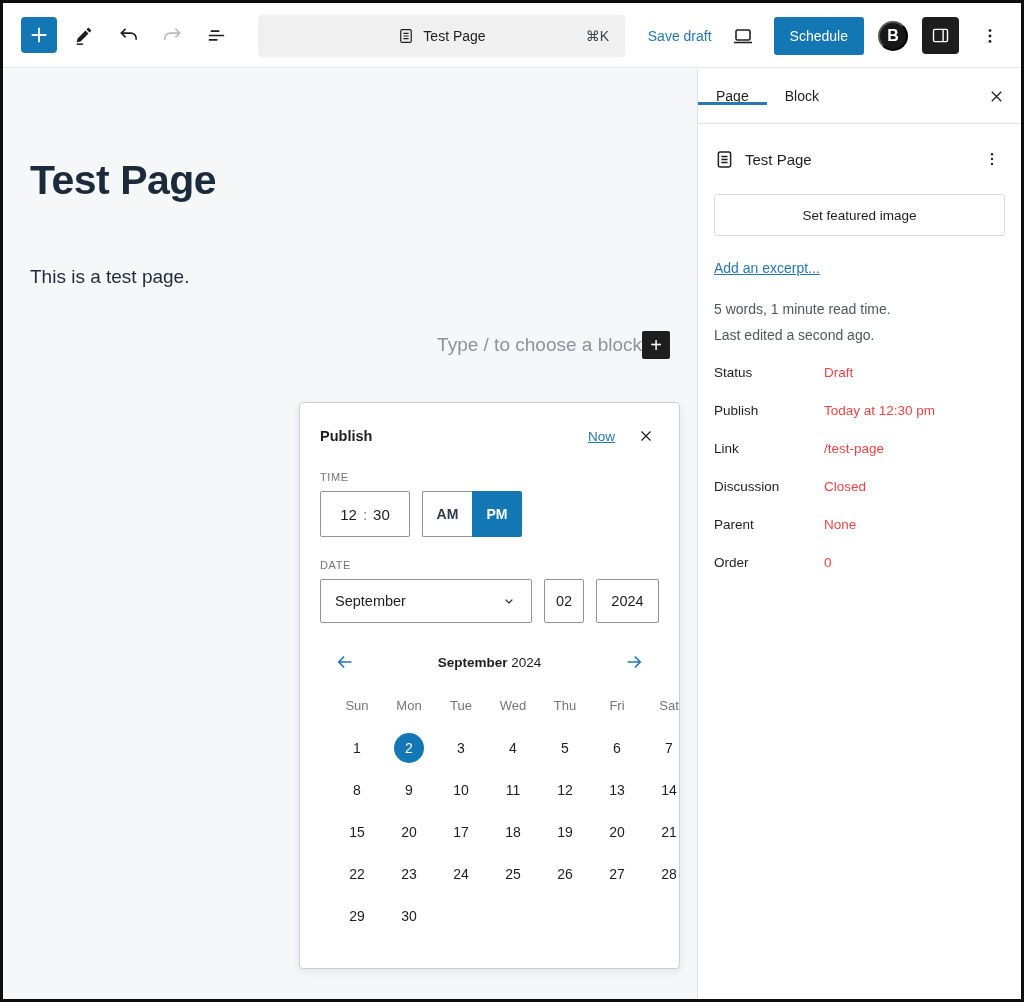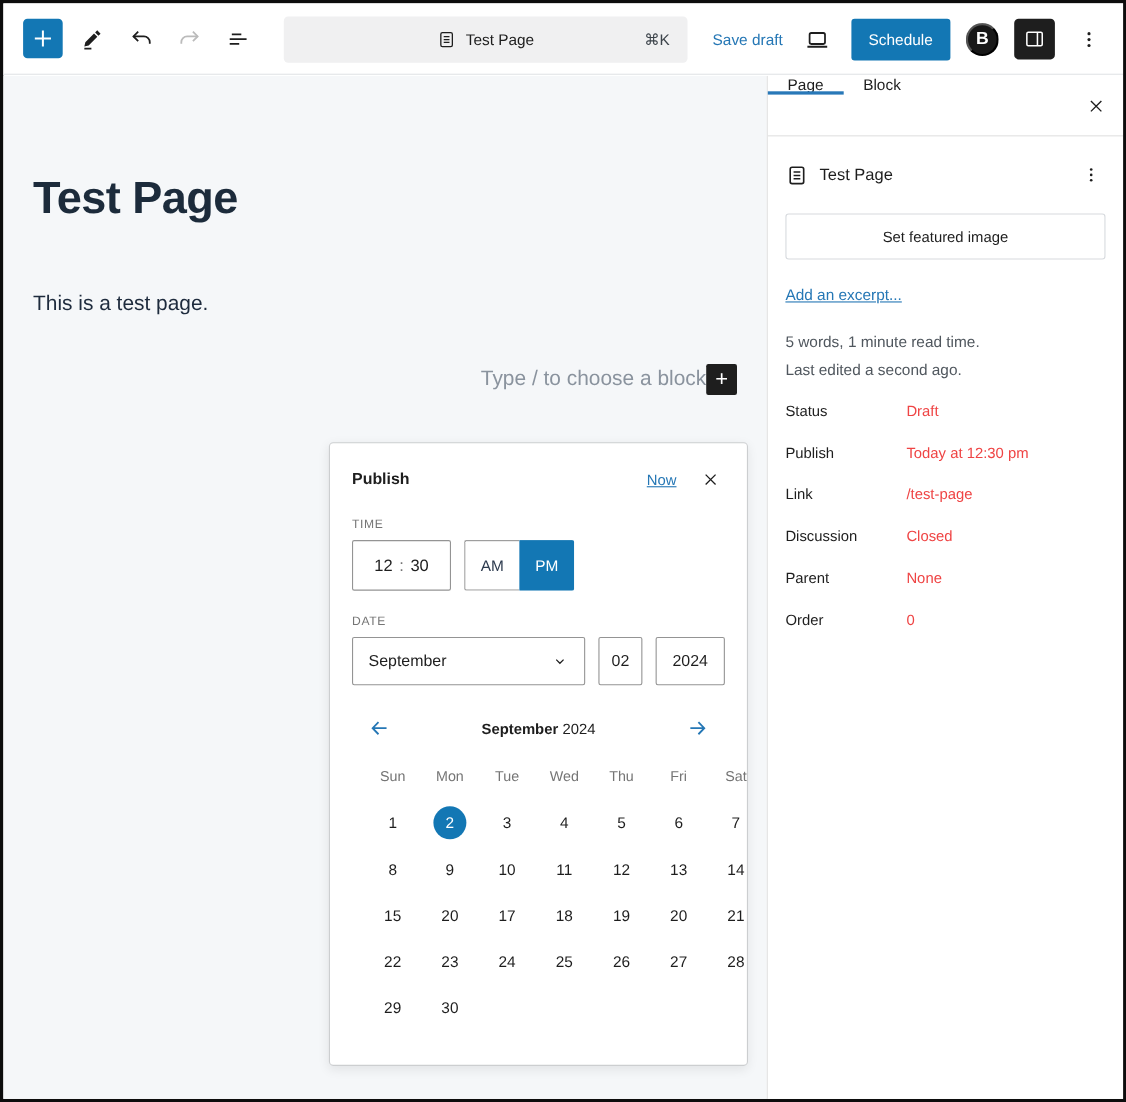--- a/index.html
+++ b/index.html
@@ -38,21 +38,21 @@
   .post-paragraph { margin-top:62px; font-size:19px; color:#1e2b3d; }
   .block-appender { margin-top:43px; display:flex; align-items:center; justify-content:flex-end; }
   .block-placeholder { font-size:19px; color:#8a939e; }
   .appender-plus { width:28px; height:28px; background:#1e1e1e; color:#fff; border:none;
                    border-radius:2px; font-size:20px; line-height:1; cursor:pointer;
                    display:flex; align-items:center; justify-content:center; }
 
   
   .sidebar { position:absolute; top:66px; right:0; width:324px; bottom:0; background:#fff;
              border-left:1px solid #e0e0e0; }
-  .sb-tabs { height:55px; border-bottom:1px solid #e0e0e0; display:flex; align-items:flex-start;
+  .sb-tabs { height:55px; border-bottom:1px solid #e0e0e0; display:flex; align-items:center;
              position:relative; }
   .sb-tab { background:none; border:none; font-size:14px; color:#1e1e1e; padding:0 18px;
             cursor:pointer; position:relative; }
   .sb-tab.active { font-weight:500; }
   .sb-tab.active::after { content:""; position:absolute; left:0; right:0; bottom:-1px;
             height:3px; background:#2878b8; }
   .sb-close { position:absolute; right:8px; top:10px; }
   .sb-body { padding:16px; }
   .sb-docrow { display:flex; align-items:center; gap:10px; padding:6px 0 4px 0; }
   .sb-docrow .sb-doc-title { font-size:15px; color:#1e1e1e; flex:1; }
@@ -76,21 +76,21 @@
   .now-link { background:none; border:none; font-size:13.5px; color:#2577b5;
               text-decoration:underline; cursor:pointer; margin-right:18px; }
   .field-label { font-size:11px; font-weight:500; letter-spacing:.6px; color:#757575;
                  margin:22px 0 8px 0; }
   .time-row { display:flex; gap:12px; }
   .time-input { width:90px; height:46px; border:1px solid #949494; border-radius:2px;
                 display:flex; align-items:center; justify-content:center; gap:6px;
                 font-size:15px; color:#1e1e1e; background:#fff; }
   .time-input .sep { color:#757575; }
   .ampm { display:flex; }
-  .ampm button { width:50px; height:46px; font-size:14px; cursor:pointer; }
+  .ampm button { width:50px; height:46px; font-size:14px; cursor:pointer;font-weight:bold; }
   .am-btn { background:#fff; color:#2c3a4e; border:1px solid #949494; border-right:none;
             border-radius:2px 0 0 2px; }
   .pm-btn { color:#fff; border:1px solid transparent; border-radius:0 2px 2px 0; }
   .date-row { display:flex; gap:12px; }
   .month-select { width:212px; height:44px; border:1px solid #949494; border-radius:2px;
                   background:#fff; display:flex; align-items:center; padding:0 14px;
                   font-size:14.5px; color:#1e1e1e; cursor:pointer; }
   .month-select span { flex:1; text-align:left; }
   .mini-input { height:44px; border:1px solid #949494; border-radius:2px; text-align:center;
                 font-size:14.5px; color:#1e1e1e; background:#fff; }

